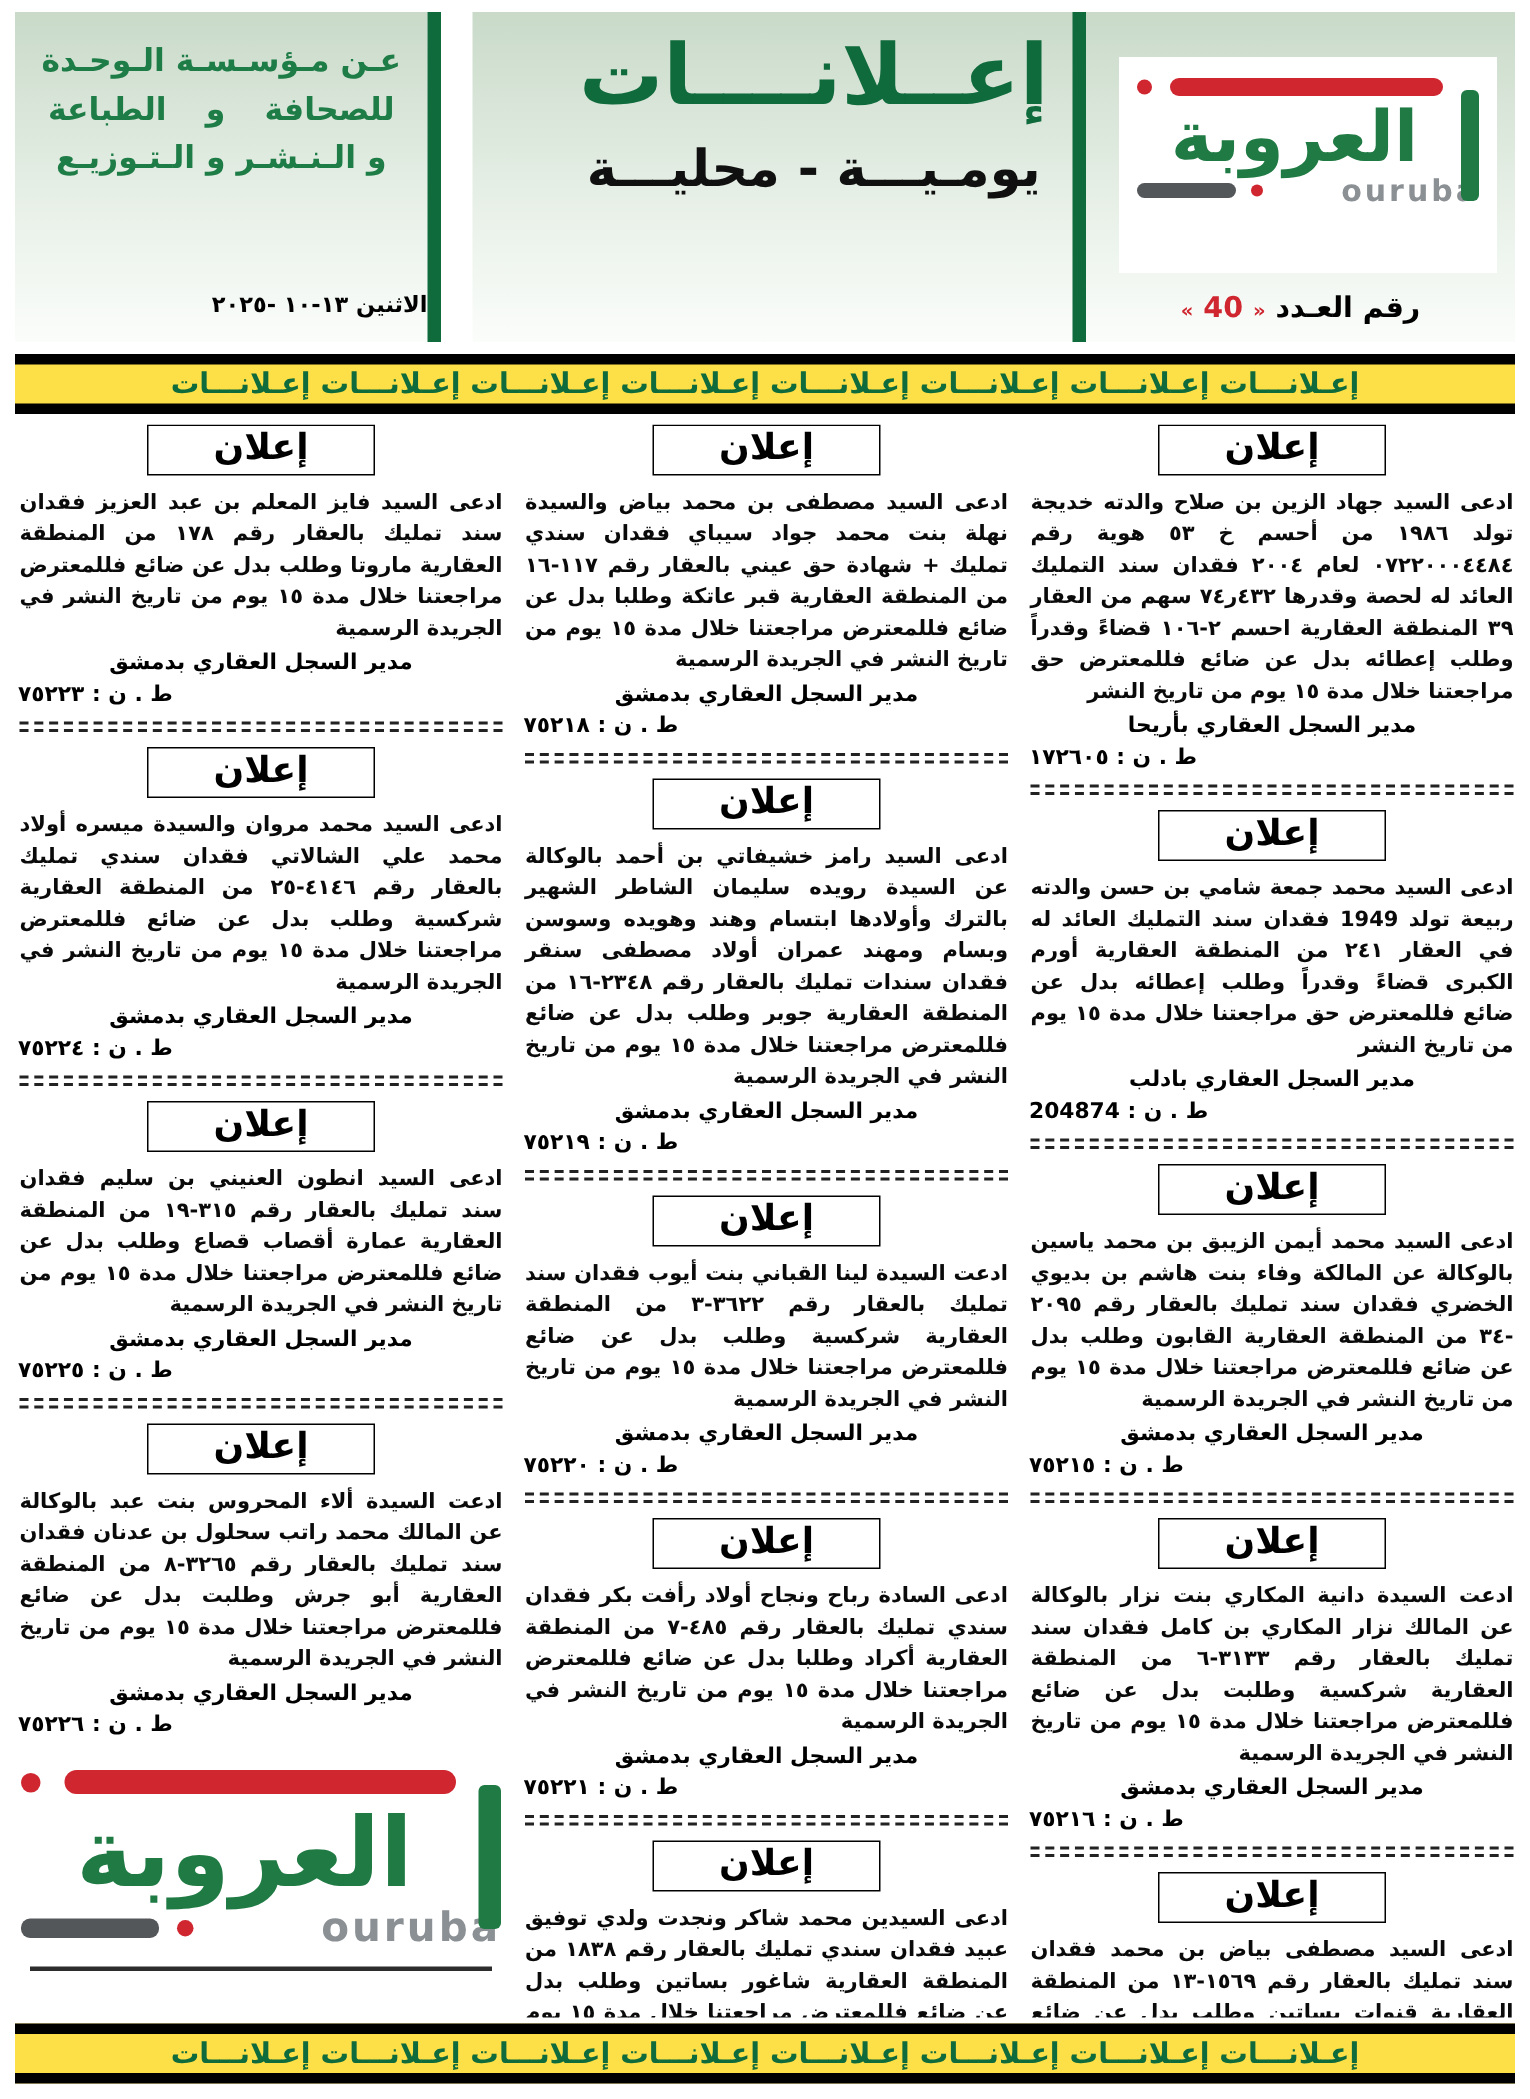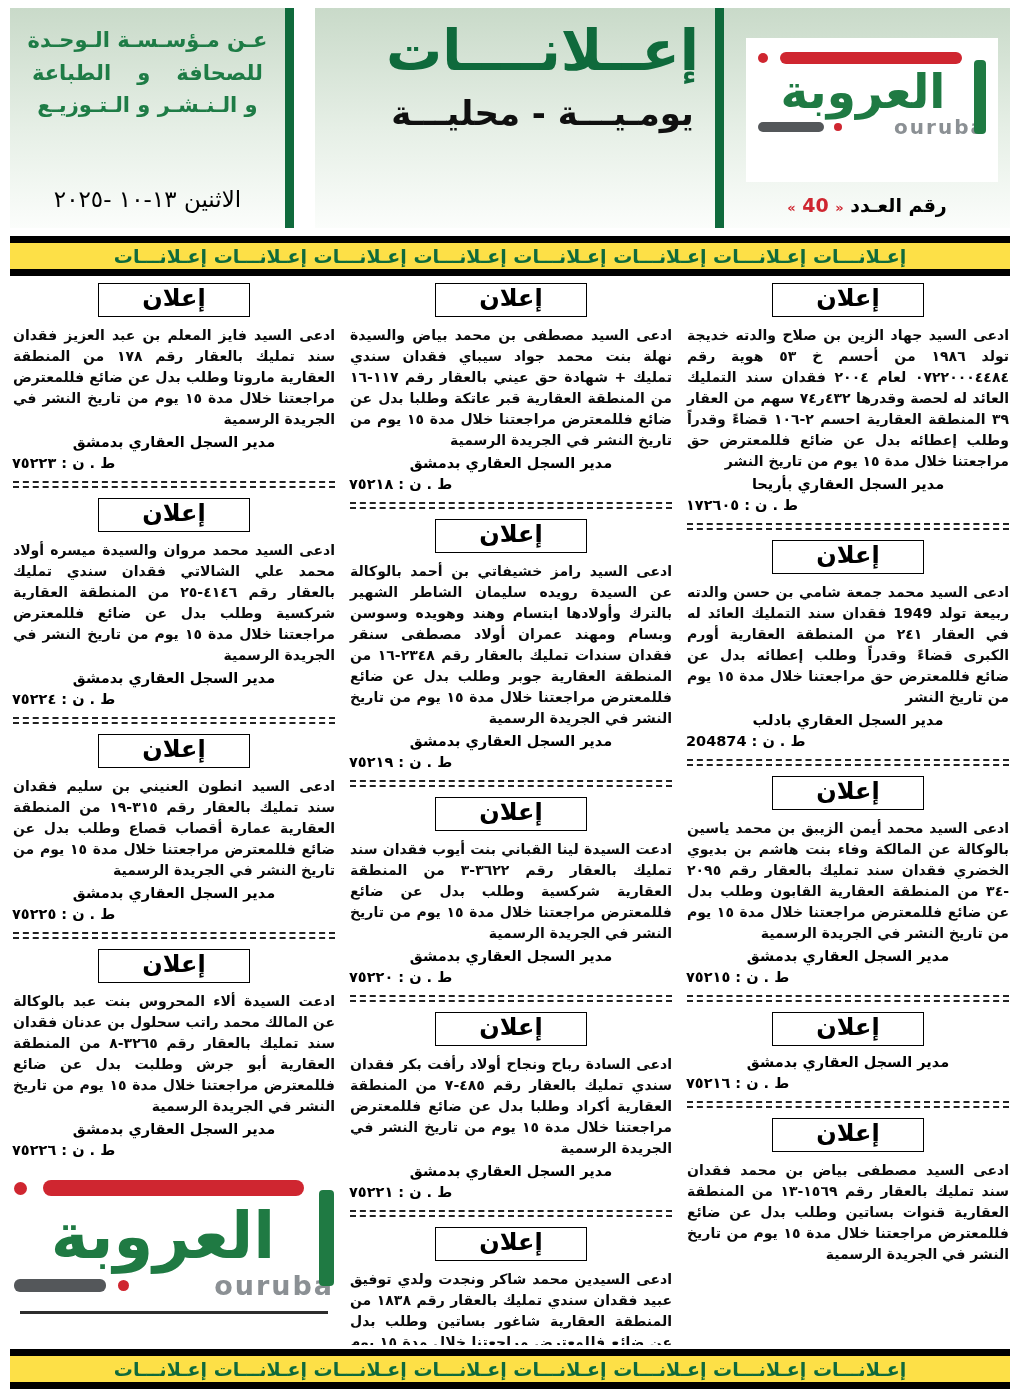--- a/index.html
+++ b/index.html
@@ -13,22 +13,22 @@
   .hdr-left{left:0;width:275px;}
   .vbar{position:absolute;top:0;height:220px;background:#0f6a3c;}
   .vbar1{left:275px;width:9px;}
   .hdr-mid{left:284px;width:455px;margin-left:21px;}
   .vbar2{left:705px;width:9px;}
   .hdr-right{left:714px;right:0;}
 
   .foundation{padding:16px 12px 0;color:#1e7c46;font-weight:bold;font-size:21px;
               line-height:1.55;text-align:center;direction:rtl;}
   .foundation .l2{text-align:justify;text-align-last:justify;padding:0 10px;}
-  .hdr-date{position:absolute;bottom:16px;width:100%;text-align:center;font-weight:normal;
-            font-size:23px;color:#000;direction:rtl;}
+  .hdr-date{position:absolute;bottom:16px;width:100%;text-align:right;font-weight:bold;
+            font-size:15px;color:#000;direction:rtl;}
 
   .big-title{margin-top:14px;text-align:center;color:#0f6a3c;font-size:56px;font-weight:bold;
              direction:rtl;line-height:1.05;}
   .subtitle{text-align:center;font-size:34px;font-weight:bold;color:#101010;direction:rtl;
             line-height:1.3;}
   .subtitle.first{margin-top:10px;}
   .page-label{position:absolute;bottom:8px;width:100%;text-align:center;color:#0f6a3c;
               font-size:17px;font-weight:bold;direction:rtl;}
 
   .logo-panel{position:absolute;top:30px;left:22px;right:12px;bottom:46px;background:#fff;}
@@ -165,20 +165,21 @@
       <div class="sep"></div>
       <article class="ad">
         <div class="ad-title">إعلان</div>
         <p class="ad-body">ادعى السيد محمد أيمن الزيبق بن محمد ياسين بالوكالة عن المالكة وفاء بنت هاشم بن بديوي الخضري فقدان سند تمليك بالعقار رقم ٢٠٩٥ -٣٤ من المنطقة العقارية القابون وطلب بدل عن ضائع فللمعترض مراجعتنا خلال مدة ١٥ يوم من تاريخ النشر في الجريدة الرسمية</p>
         <div class="ad-footer">مدير السجل العقاري بدمشق</div>
         <div class="ad-number">ط . ن : ٧٥٢١٥</div>
       </article>
       <div class="sep"></div>
       <article class="ad">
         <div class="ad-title">إعلان</div>
+        <p class="ad-body">ادعت السيدة دانية المكاري بنت نزار بالوكالة عن المالك نزار المكاري بن كامل فقدان سند تمليك بالعقار رقم ٣١٣٣-٦ من المنطقة العقارية شركسية وطلبت بدل عن ضائع فللمعترض مراجعتنا خلال مدة ١٥ يوم من تاريخ النشر في الجريدة الرسمية</p>
         <div class="ad-footer">مدير السجل العقاري بدمشق</div>
         <div class="ad-number">ط . ن : ٧٥٢١٦</div>
       </article>
       <div class="sep"></div>
       <article class="ad">
         <div class="ad-title">إعلان</div>
         <p class="ad-body">ادعى السيد مصطفى بياض بن محمد فقدان سند تمليك بالعقار رقم ١٥٦٩-١٣ من المنطقة العقارية قنوات بساتين وطلب بدل عن ضائع فللمعترض مراجعتنا خلال مدة ١٥ يوم من تاريخ النشر في الجريدة الرسمية</p>
 
       </article>
     </div>

